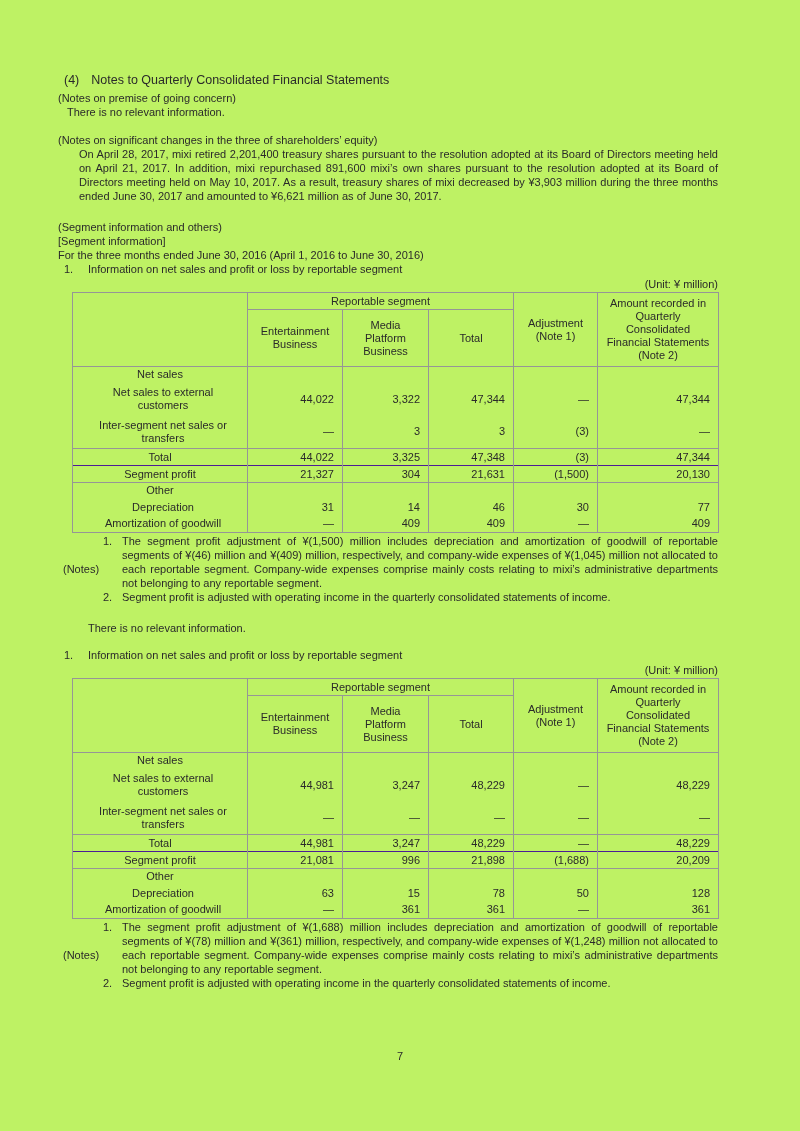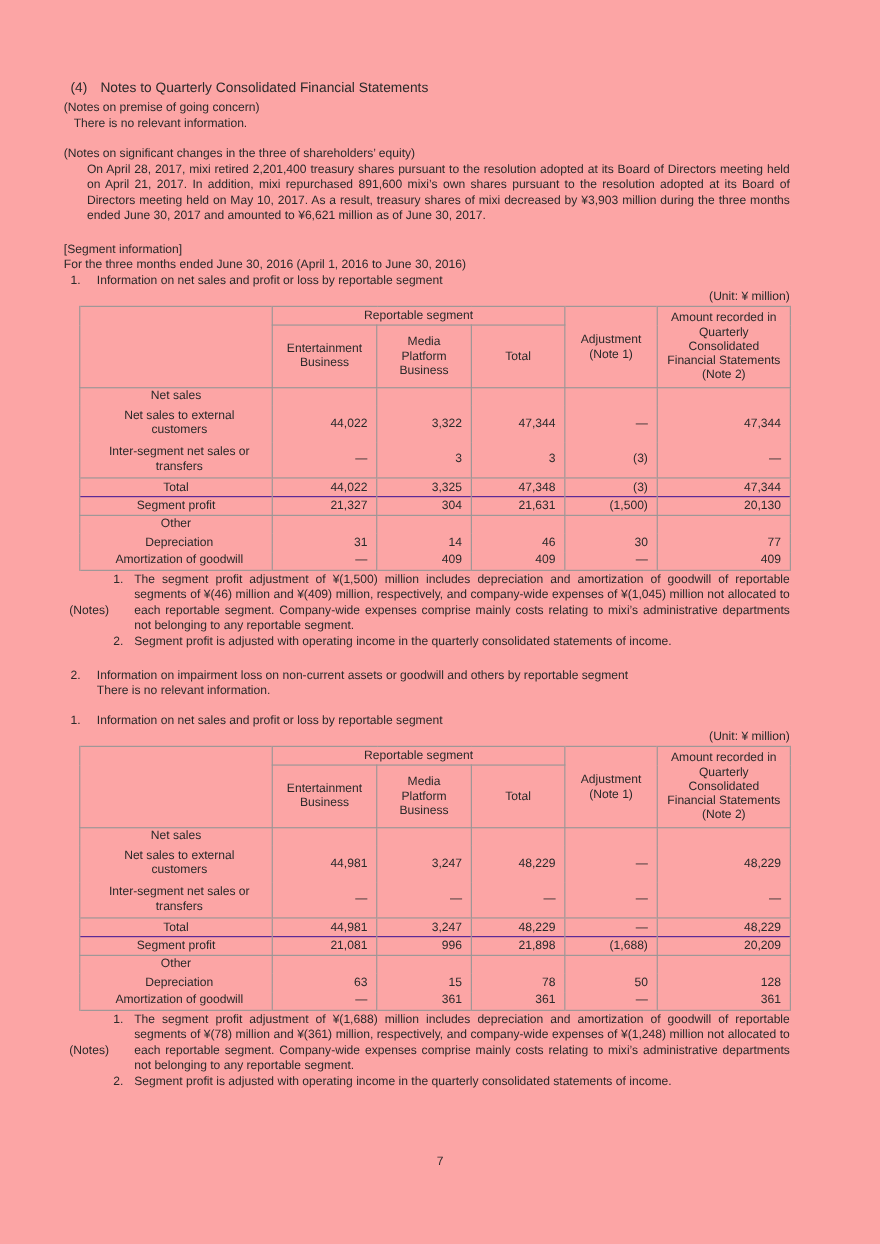--- a/index.html
+++ b/index.html
@@ -1,20 +1,20 @@
 <!DOCTYPE html>
 <html><head>
 <meta charset="utf-8">
 <style>
   * { margin:0; padding:0; box-sizing:border-box; }
   html,body { background:#ffffff; }
   .page {
     position:relative;
     width:800px; height:1131px;
-    background:#fca5a5;
+    background:#bef264;
     font-family:"Liberation Sans","DejaVu Sans",sans-serif;
     font-size:11px; line-height:14px;
     color:#2a2a2a;
     overflow:hidden;
   }
   .content {
     position:absolute; left:58px; top:72px; width:660px;
   }
   .doc-heading {
     font-size:12.5px; line-height:16px; font-weight:normal;
@@ -91,20 +91,21 @@
     <div class="label-line">(Notes on premise of going concern)</div>
     <div class="indent-1">There is no relevant information.</div>
 
     <div class="gap-14"></div>
 
     <div class="label-line">(Notes on significant changes in the three of shareholders’ equity)</div>
     <div class="para">On April 28, 2017, mixi retired 2,201,400 treasury shares pursuant to the resolution adopted at its Board of Directors meeting held on April 21, 2017. In addition, mixi repurchased 891,600 mixi’s own shares pursuant to the resolution adopted at its Board of Directors meeting held on May 10, 2017. As a result, treasury shares of mixi decreased by ¥3,903 million during the three months ended June 30, 2017 and amounted to ¥6,621 million as of June 30, 2017.</div>
 
     <div class="gap-17"></div>
 
+    <div class="label-line">(Segment information and others)</div>
     <div class="label-line">[Segment information]</div>
 
     <div>
       <div class="label-line">For the three months ended June 30, 2016 (April 1, 2016 to June 30, 2016)</div>
       <div class="list-line">
         <span class="list-no">1.</span><span>Information on net sales and profit or loss by reportable segment</span>
       </div>
       <div class="unit-label">(Unit: ¥ million)</div>
 
       <table class="seg-table">
@@ -224,23 +225,20 @@
           <div class="note-item">
             <span class="note-no">2.</span>
             <div class="note-text">Segment profit is adjusted with operating income in the quarterly consolidated statements of income.</div>
           </div>
         </div>
       </div>
     </div>
 
     <div class="gap-17"></div>
 
-    <div class="list-line">
-      <span class="list-no">2.</span><span>Information on impairment loss on non-current assets or goodwill and others by reportable segment</span>
-    </div>
     <div class="indent-2">There is no relevant information.</div>
 
     <div class="gap-13"></div>
 
     <div>
       <div class="list-line">
         <span class="list-no">1.</span><span>Information on net sales and profit or loss by reportable segment</span>
       </div>
       <div class="unit-label">(Unit: ¥ million)</div>
 

